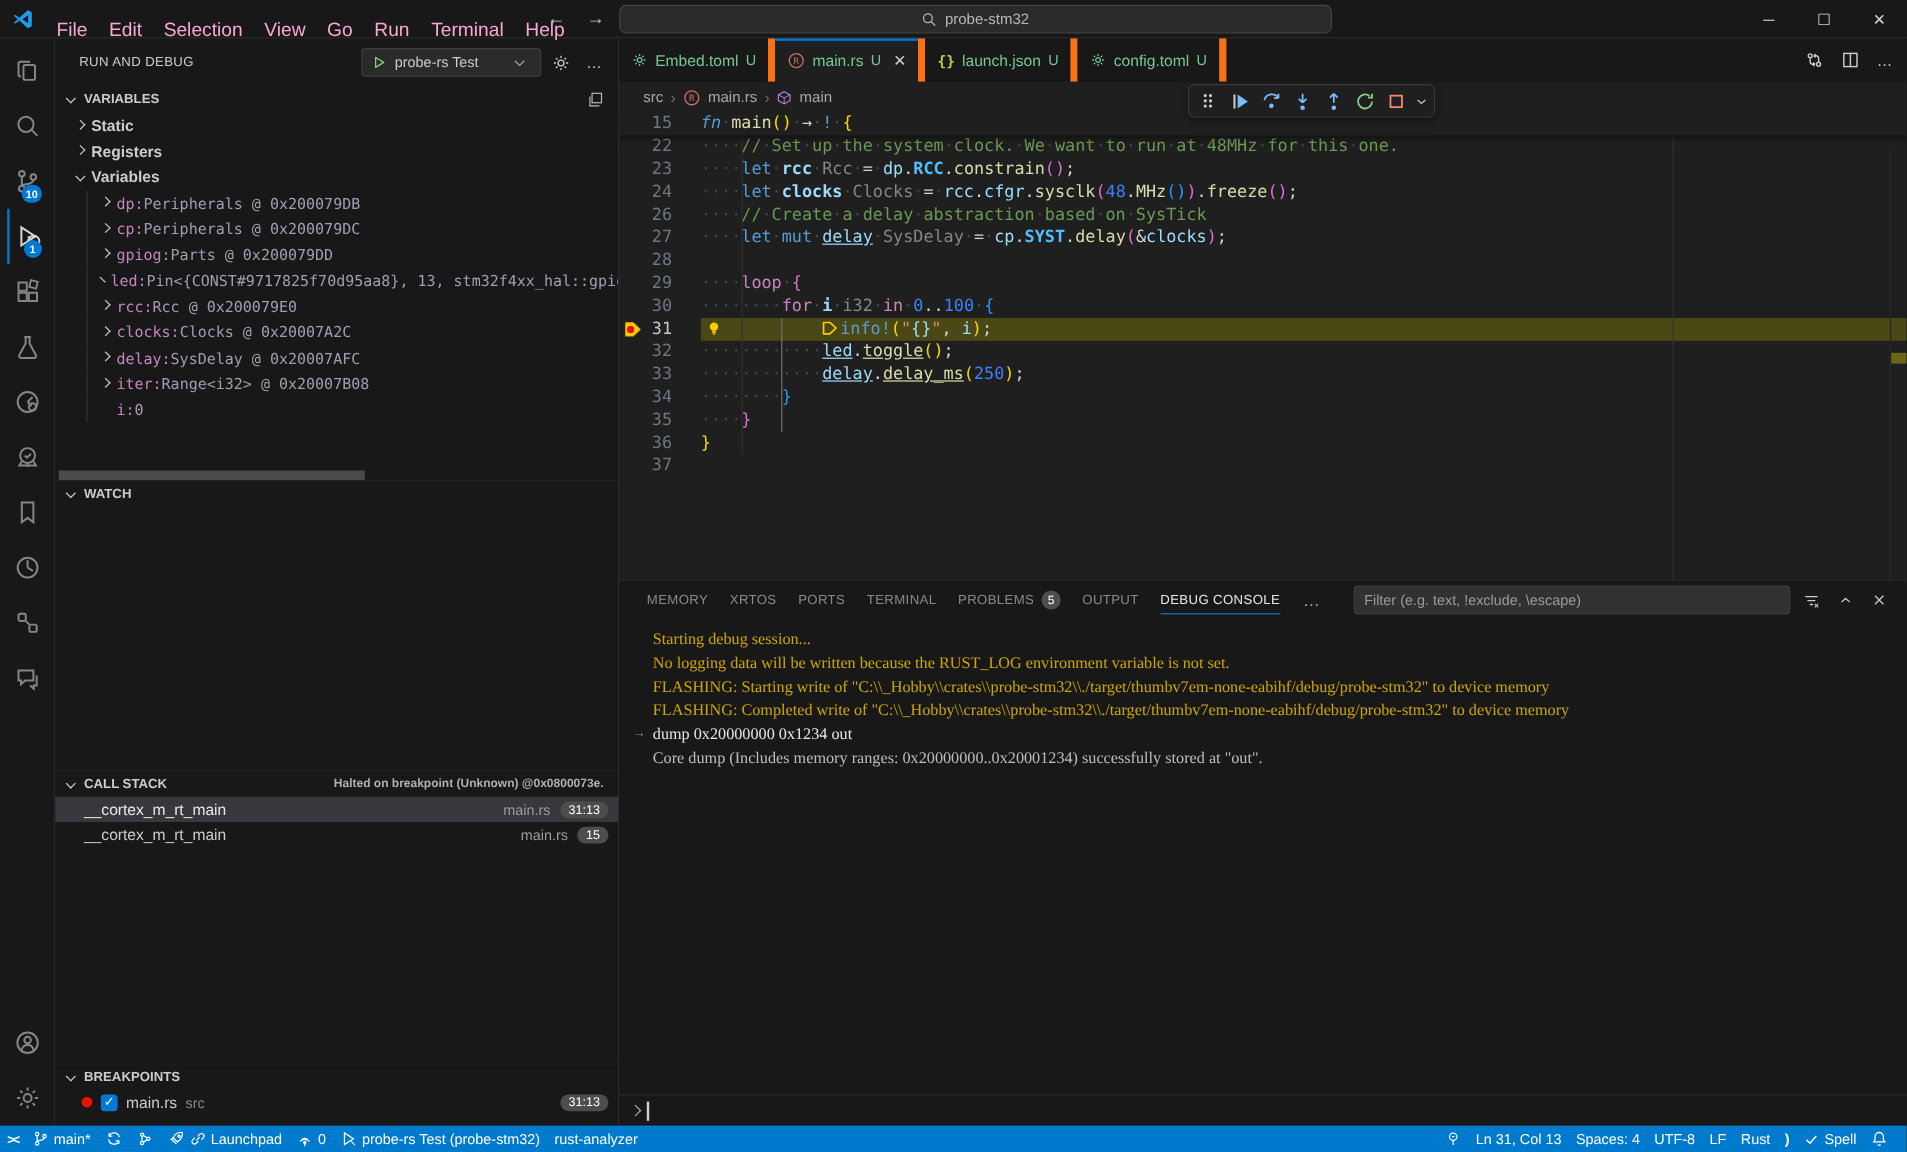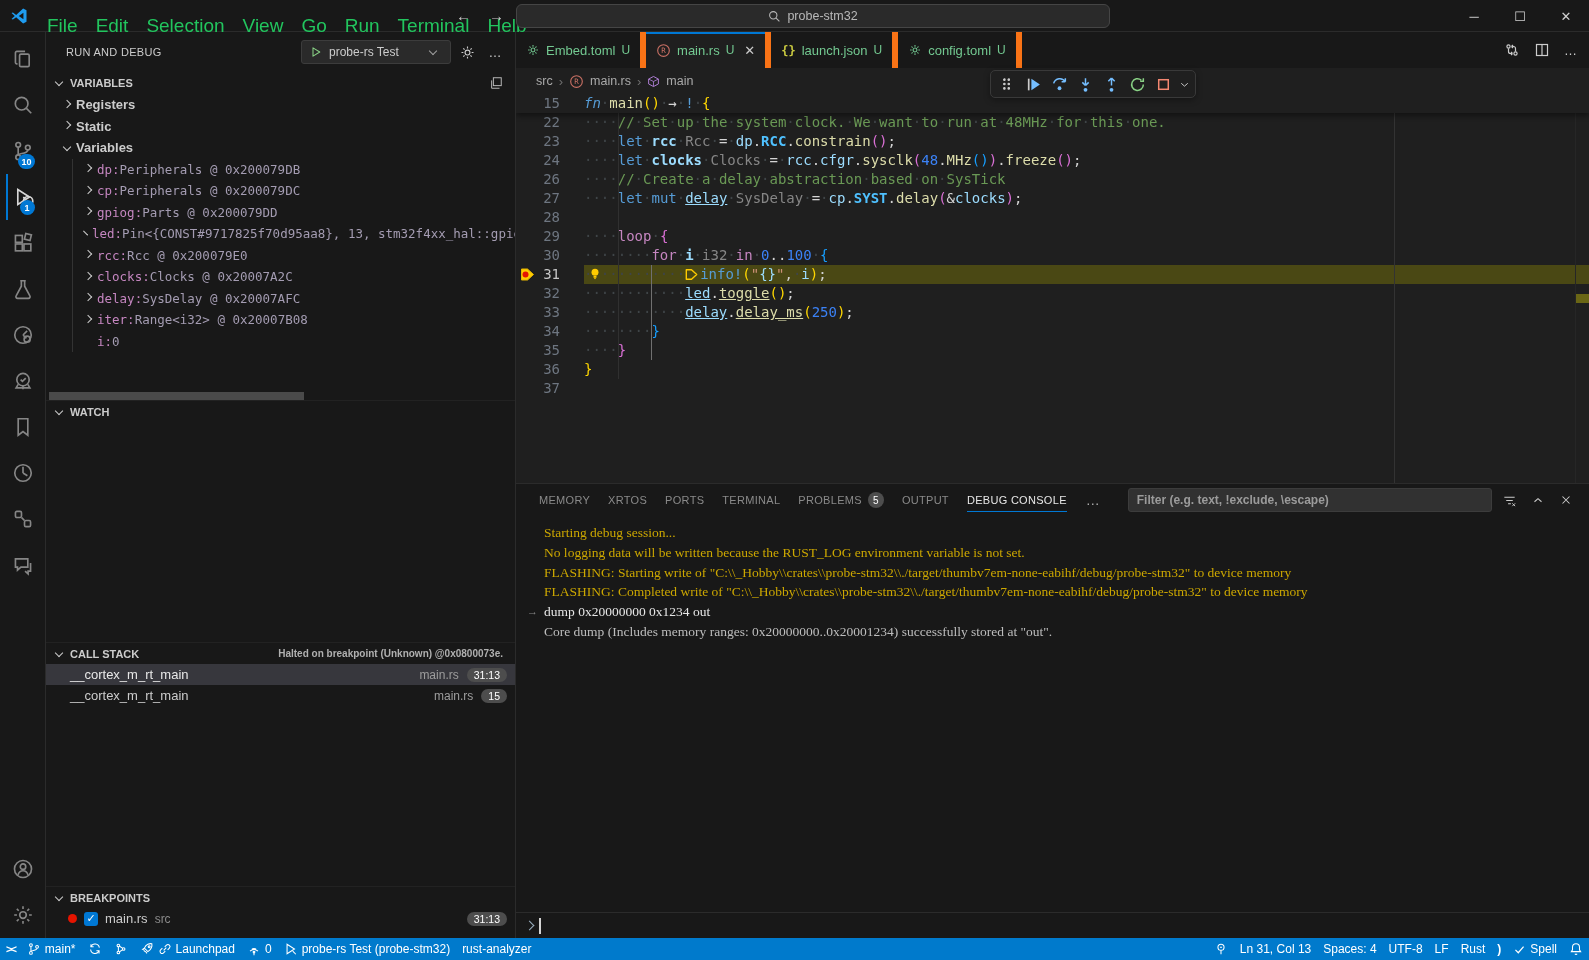--- a/index.html
+++ b/index.html
@@ -4,21 +4,21 @@
 <style>
   * { margin:0; padding:0; box-sizing:border-box; }
   html,body { width:1589px; height:960px; background:#111; overflow:hidden; }
   body { font-family:"Liberation Sans", sans-serif; color:#cccccc; font-size:13px; }
   .window { width:1589px; height:960px; background:#181818; display:flex; flex-direction:column; }
 
   
   .titlebar { height:32px; background:#181818; border-bottom:1px solid #2b2b2b; display:flex; align-items:center; position:relative; flex:0 0 32px; }
   .vscode-logo { width:18px; height:18px; margin:0 10px 0 10px; }
   .menubar { display:flex; }
-  .menu-item { padding:4px 9px; font-size:19px; color:#22c55e; border-radius:5px; cursor:default;margin-top:20px; }
+  .menu-item { padding:4px 9px; font-size:16px; color:#f9a8d4; border-radius:5px; cursor:default;margin-top:20px; }
   .nav-arrows { position:absolute; left:456px; display:flex; gap:18px; color:#cccccc; font-size:15px; }
   .searchbox { position:absolute; left:516px; top:4px; width:594px; height:24px; background:#2a2a2a; border:1px solid #454545; border-radius:6px; display:flex; align-items:center; justify-content:center; color:#b8b8b8; font-size:12.5px; gap:6px; }
   .win-controls { position:absolute; right:0; top:0; height:32px; display:flex; }
   .win-btn { width:46px; height:32px; display:flex; align-items:center; justify-content:center; color:#d0d0d0; font-size:13px; }
 
   
   .main { flex:1 1 auto; display:flex; height:906px; }
 
   
   .activitybar { width:46px; background:#181818; border-right:1px solid #2b2b2b; display:flex; flex-direction:column; align-items:center; padding-top:4px; }
@@ -105,37 +105,37 @@
   .bulb { position:absolute; left:72px; top:2px; z-index:6; }
 
   
   .panel { flex:0 0 455px; border-top:1px solid #2b2b2b; background:#181818; display:flex; flex-direction:column; }
   .panel-tabs { height:32px; display:flex; align-items:center; padding-left:14px; flex:0 0 32px; }
   .ptab { font-size:11px; letter-spacing:.3px; color:#8a8a8a; padding:0 9px; height:100%; display:flex; align-items:center; gap:6px; position:relative; }
   .ptab.active { color:#e7e7e7; }
   .ptab.active::after { content:""; position:absolute; left:9px; right:9px; bottom:4px; height:1.5px; background:#0078d4; }
   .ptab .badge { background:#4d4d4d; color:#fff; border-radius:9px; min-width:16px; height:16px; font-size:10px; display:flex; align-items:center; justify-content:center; letter-spacing:0; }
   .ptab-more { color:#b0b0b0; padding:0 10px; font-size:14px; }
-  .panel-filter { flex:1; max-width:620px; height:24px; margin:0 10px 0 18px; background:#313131; border:1px solid #3c3c3c; border-radius:3px; color:#cccccc; font-size:12px; padding:0 8px; font-family:"Liberation Sans", sans-serif;font-weight:bold; }
+  .panel-filter { flex:1; max-width:620px; height:24px; margin:0 10px 0 18px; background:#313131; border:1px solid #3c3c3c; border-radius:3px; color:#cccccc; font-size:12px; padding:0 8px; font-family:"Liberation Sans", sans-serif; }
   .panel-filter::placeholder { color:#9b9b9b; }
   .panel-icons { display:flex; gap:14px; padding-right:16px; color:#cccccc; align-items:center; }
   .console { flex:1; overflow:hidden; font-family:"DejaVu Sans Mono", monospace; font-size:13.5px; line-height:19.8px; padding:7px 0 0 28px; }
   .con-line { white-space:pre; position:relative;font-family:Liberation Serif, serif; }
   .con-warn { color:#cca700; }
   .con-input { color:#e6e6e6; }
   .con-info { color:#bdbdbd; }
   .con-prefix { position:absolute; left:-17px; top:0; color:#8a8a8a; font-size:11px; }
   .console-input { flex:0 0 26px; border-top:1px solid #2b2b2b; display:flex; align-items:center; padding-left:10px; gap:6px; }
   .ci-chev { width:7px; height:7px; border-right:1.6px solid #9bb0c1; border-top:1.6px solid #9bb0c1; transform:rotate(45deg); }
   .ci-caret { width:1.5px; height:16px; background:#d4d4d4; }
 
   
   .statusbar { height:22px; background:#007acc; color:#ffffff; display:flex; align-items:center; font-size:12px; flex:0 0 22px; }
   .sb-left { display:flex; align-items:center; height:100%; }
-  .sb-right { margin-left:auto; display:flex; align-items:center; height:100%; }
+  .sb-right { margin-left:auto; display:flex; align-items:center; height:100%; padding-right:10px; }
   .status-item { display:flex; align-items:center; gap:4px; padding:0 6px; height:100%; white-space:nowrap; }
   .remote-glyph { font-weight:bold; font-size:11px; letter-spacing:-2px; }
 </style>
 </head>
 <body>
 
 <div class="window">
 
   <div class="titlebar">
     <svg class="vscode-logo" viewBox="0 0 24 24">
@@ -326,25 +326,25 @@
         <span class="sec-note icon">
           <svg width="14" height="14" viewBox="0 0 16 16">
               <rect x="5" y="2" width="9" height="9" fill="none" stroke="#bbb" stroke-width="1.1"></rect>
               <path d="M3 5v9h9" fill="none" stroke="#bbb" stroke-width="1.1"></path>
             </svg>
         </span>
       </div>
       <div class="var-rows" id="varrows">
           <div class="var-row" style="padding-left: 12px;">
             <span class="chev right"></span>
+            <span class="var-group-label">Static</span>
+          </div>
+          <div class="var-row" style="padding-left: 12px;">
+            <span class="chev right"></span>
             <span class="var-group-label">Registers</span>
-          </div>
-          <div class="var-row" style="padding-left: 12px;">
-            <span class="chev right"></span>
-            <span class="var-group-label">Static</span>
           </div>
           <div class="var-row" style="padding-left: 12px;">
             <span class="chev down"></span>
             <span class="var-group-label">Variables</span>
           </div>
           <div class="var-row" style="padding-left: 26px;">
             <span class="indent-line" style="margin-right: 6px;"></span>
             <span class="chev right"></span>
             <span class="var-name">dp: </span>
             <span class="var-val">Peripherals @ 0x200079DB</span>

